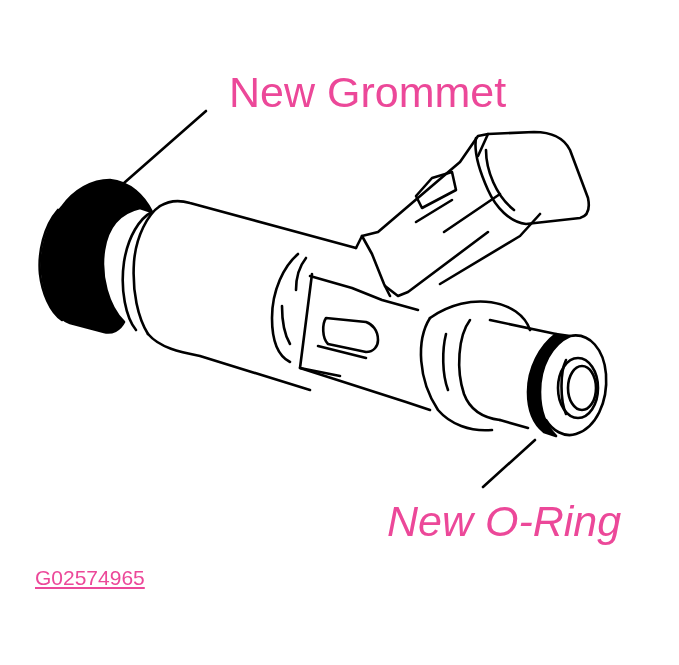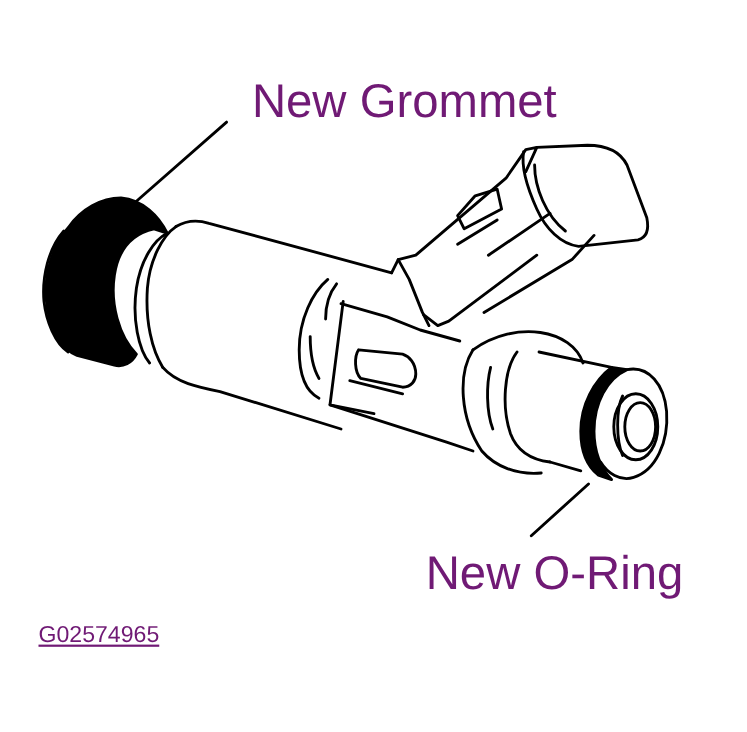--- a/index.html
+++ b/index.html
@@ -1,19 +1,19 @@
 <!DOCTYPE html>
 <html><head>
   <meta charset="utf-8">
   <style>
     html, body { margin: 0; padding: 0; background: #ffffff; }
     body { width: 679px; height: 665px; position: relative; overflow: hidden; font-family: "Liberation Sans", sans-serif; }
-    .label { position: absolute; color: #701a75; white-space: nowrap; }
+    .label { position: absolute; color: #ec4899; white-space: nowrap; }
     .lbl-grommet { left: 229px; top: 68px; font-size: 43px; letter-spacing: 0px; }
-    .lbl-oring { left: 387px; top: 497px; font-size: 43px; }
+    .lbl-oring { left: 387px; top: 497px; font-size: 43px; font-style: italic; }
     .fig-id { left: 35px; top: 566px; font-size: 21px; text-decoration: underline; }
     svg.art { position: absolute; left: 0; top: 0; }
   </style>
 </head>
 <body>
 
 <svg class="art" width="679" height="665" viewBox="0 0 679 665" fill="none" stroke="#000" stroke-width="2.6" stroke-linecap="round" stroke-linejoin="round">
 
   <line x1="206" y1="111" x2="124" y2="183"></line>
 

